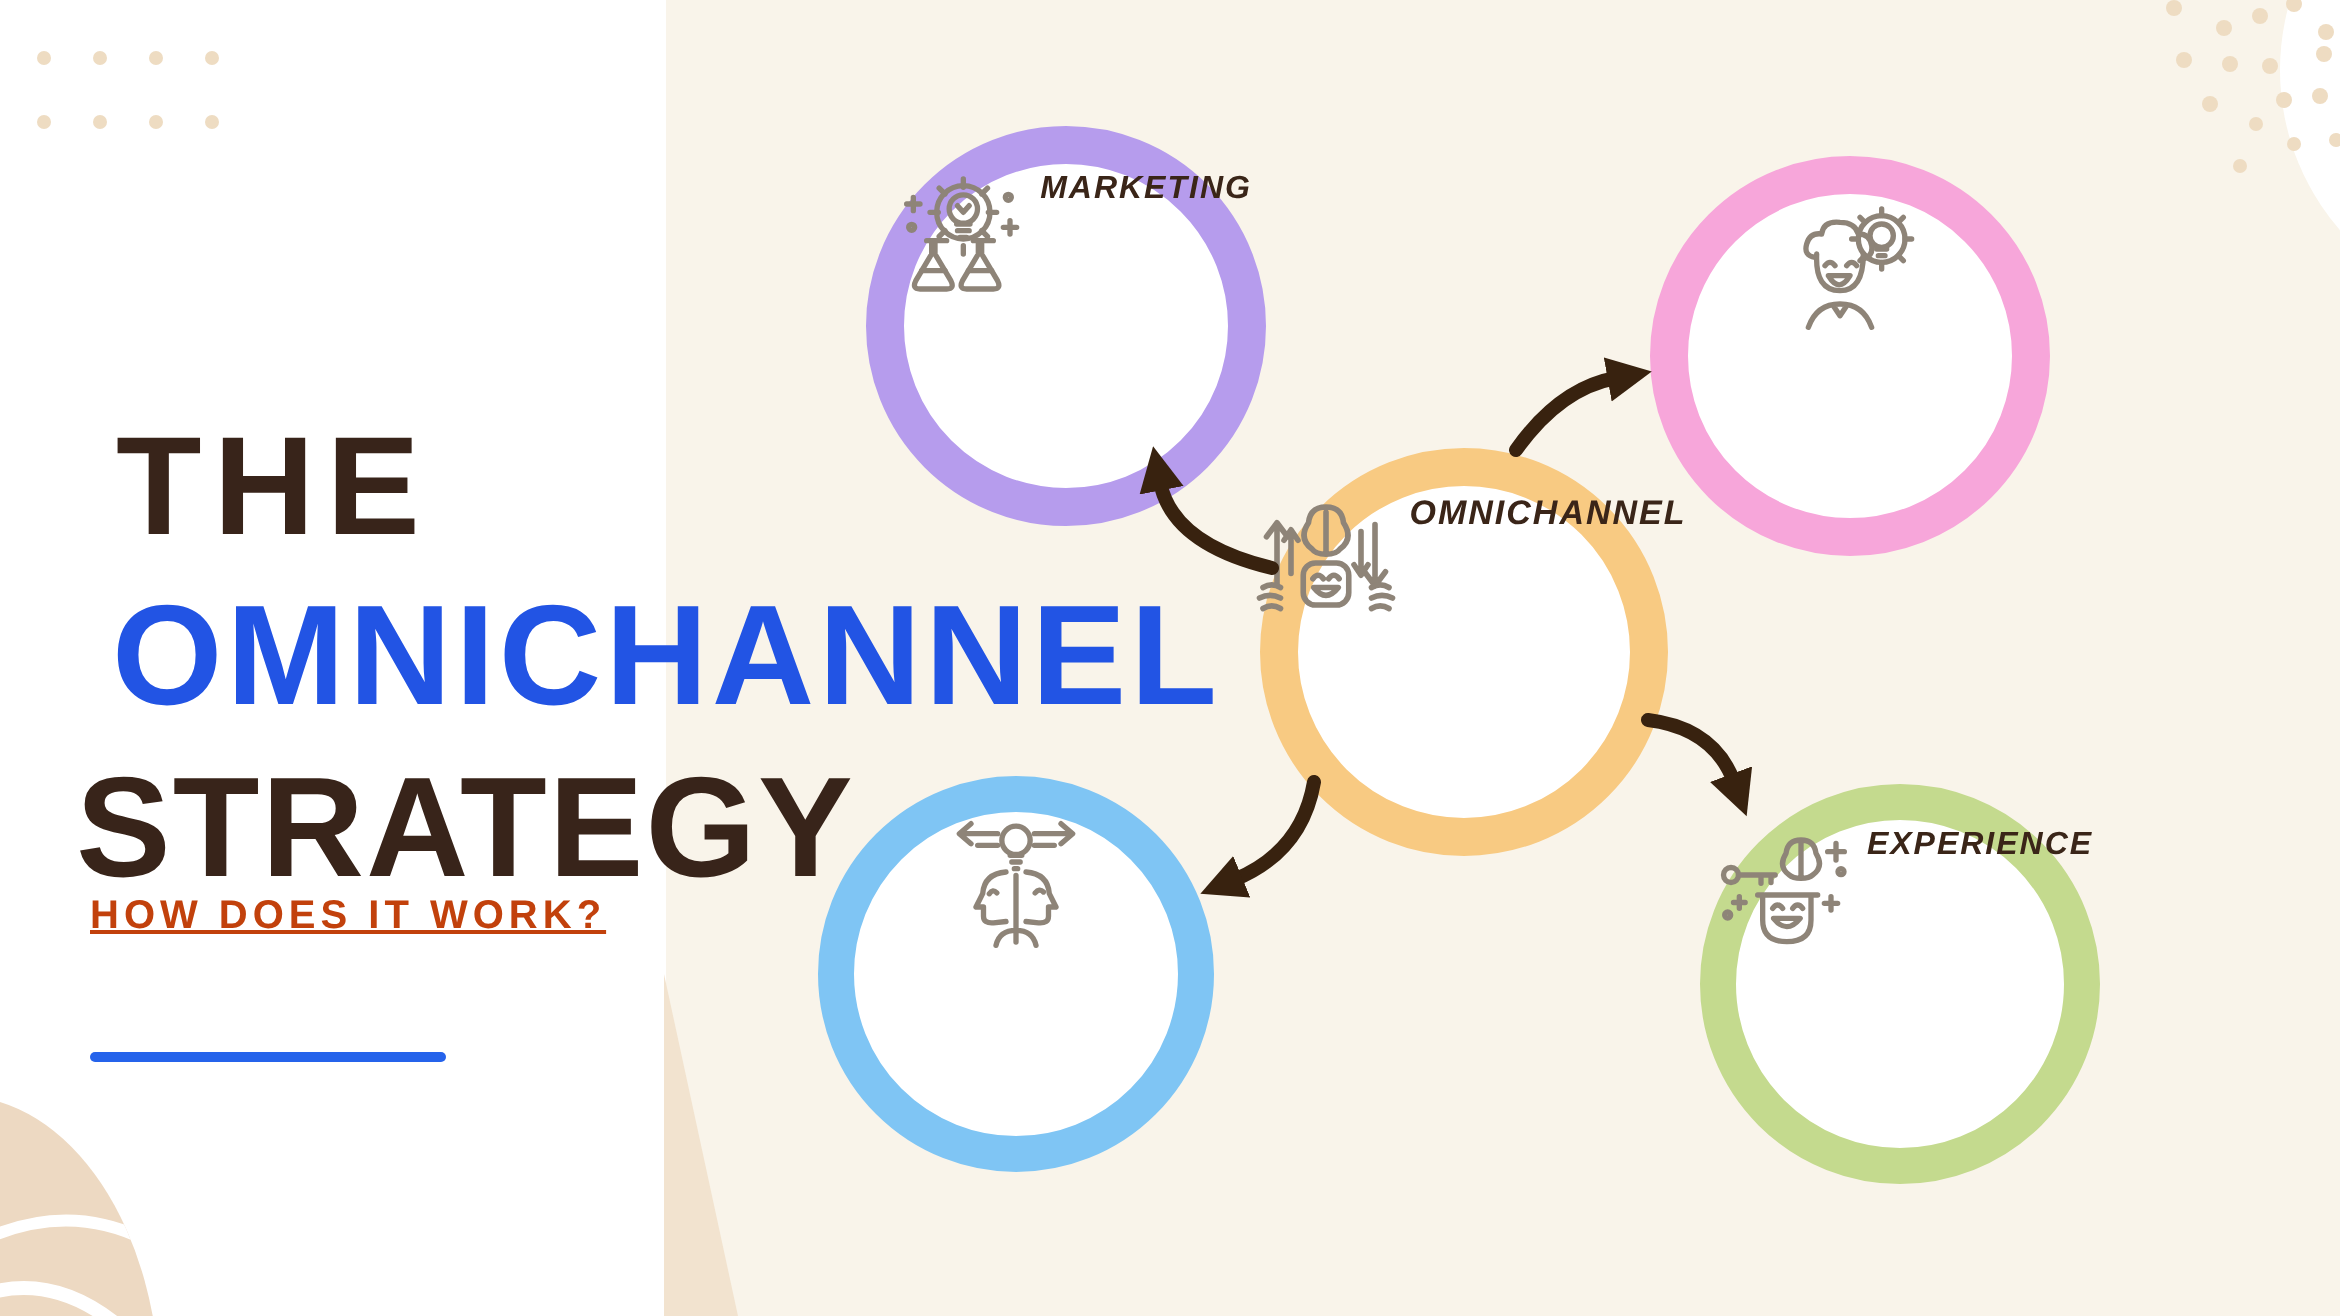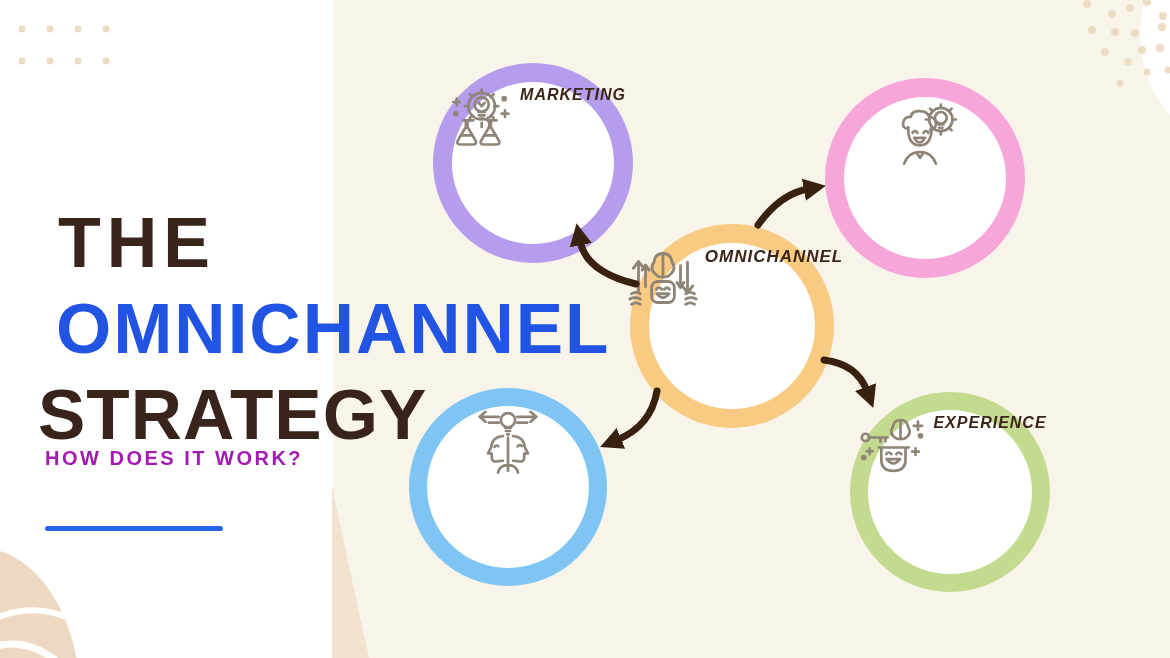--- a/index.html
+++ b/index.html
@@ -7,21 +7,21 @@
     width:1170px;height:658px;position:relative;overflow:hidden;
     background:#f9f4ea;
     font-family:"Liberation Sans",sans-serif;
   }
   .left-panel{position:absolute;left:0;top:0;width:333px;height:658px;background:#ffffff;}
   .deco-svg{position:absolute;left:0;top:0;width:1170px;height:658px;pointer-events:none;}
   .title-line{position:absolute;font-weight:700;color:#38241a;line-height:1;white-space:nowrap;margin-left:14px;}
   .t1{left:44px;top:208px;font-size:70px;letter-spacing:6px;}
   .t2{left:42px;top:293px;font-size:71px;letter-spacing:2px;color:#2254e4;}
   .t3{left:24px;top:379px;font-size:71px;letter-spacing:1px;}
-  .subtitle{position:absolute;left:45px;top:447px;font-size:20px;font-weight:700;letter-spacing:2.5px;color:#a21caf;white-space:nowrap;}
+  .subtitle{position:absolute;left:45px;top:447px;font-size:20px;font-weight:700;letter-spacing:2.5px;color:#c2410c;white-space:nowrap;text-decoration:underline;}
   .divider{position:absolute;left:45px;top:526px;width:178px;height:5px;border-radius:3px;background:#2563eb;}
   .node{
     position:absolute;background:#ffffff;border-radius:50%;border:19px solid #ccc;
     box-sizing:border-box;display:flex;flex-direction:row;align-items:flex-start;justify-content:center;
     text-align:center;
     font-style:italic;
   }
   .node .label{font-size:16px;font-weight:700;letter-spacing:1px;color:#3a2518;line-height:1.3;max-width:142px;margin-top:3px;}
   .node-center .label{font-size:17px;max-width:160px;}
   .icon svg{display:block;}

